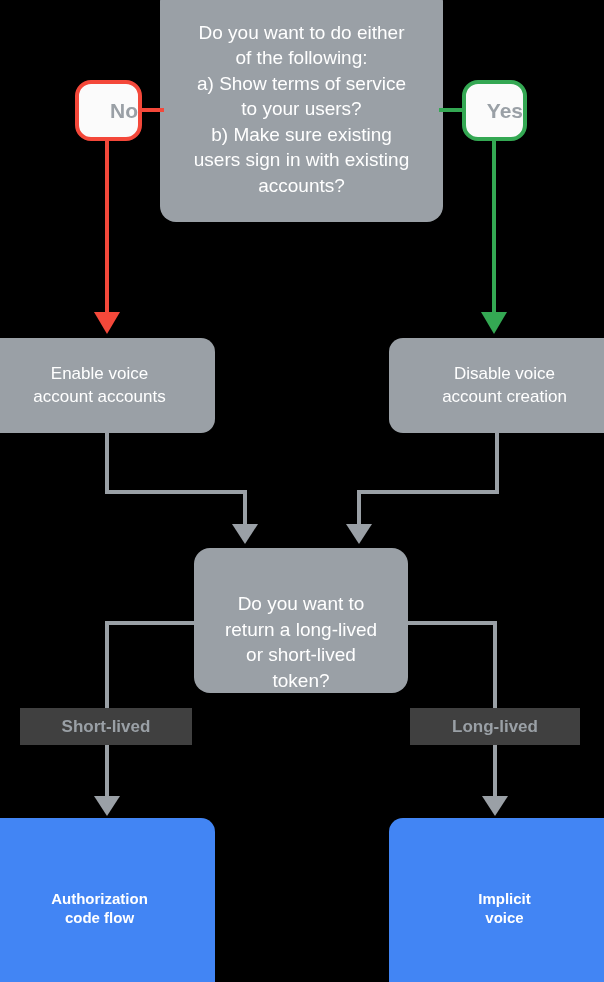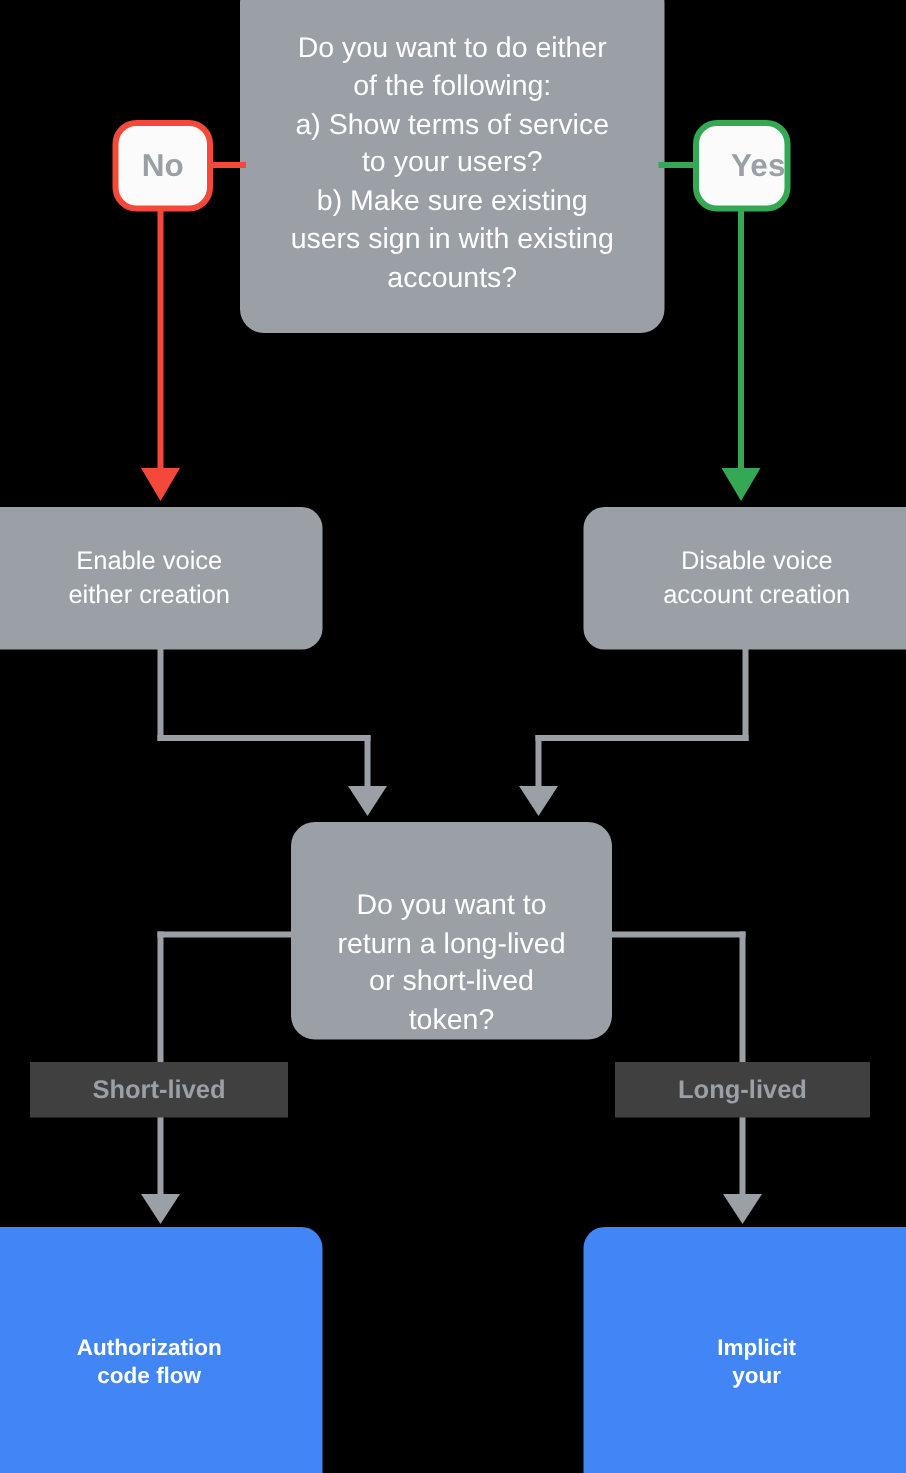--- a/index.html
+++ b/index.html
@@ -96,21 +96,21 @@
     height: 180px;
   }
   #flow-auth .node-text, #flow-implicit .node-text { font-size: 15px; line-height: 1.3; }
 
   
   .badge {
     position: absolute;
     box-sizing: border-box;
     display: flex;
     align-items: center;
-    justify-content: center;
+    justify-content: flex-end;
     background: #fbfbfb;
     border-radius: 16px;
     font-size: 21px;
     font-weight: bold;
     color: #9aa0a6;
     z-index: 5;
   }
   #badge-no {
     left: 75px;
     top: 80px;
@@ -226,21 +226,21 @@
 of the following:
 a) Show terms of service
 to your users?
 b) Make sure existing
 users sign in with existing
 accounts?</span>
   </div>
 
   <div class="node node-gray" id="proc-enable">
     <span class="node-text">Enable voice
-either creation</span>
+account accounts</span>
   </div>
 
   <div class="node node-gray" id="proc-disable">
     <span class="node-text">Disable voice
 account creation</span>
   </div>
 
   <div class="node node-gray" id="decision-token">
     <span class="node-text">Do you want to
 return a long-lived
@@ -248,21 +248,21 @@
 token?</span>
   </div>
 
   <div class="node node-blue" id="flow-auth">
     <span class="node-text">Authorization
 code flow</span>
   </div>
 
   <div class="node node-blue" id="flow-implicit">
     <span class="node-text">Implicit
-your</span>
+voice</span>
   </div>
 
   <div class="badge" id="badge-no">
     <span>No</span>
   </div>
   <div class="badge" id="badge-yes">
     <span>Yes</span>
   </div>
 
   <div class="edge-label" id="label-short">

